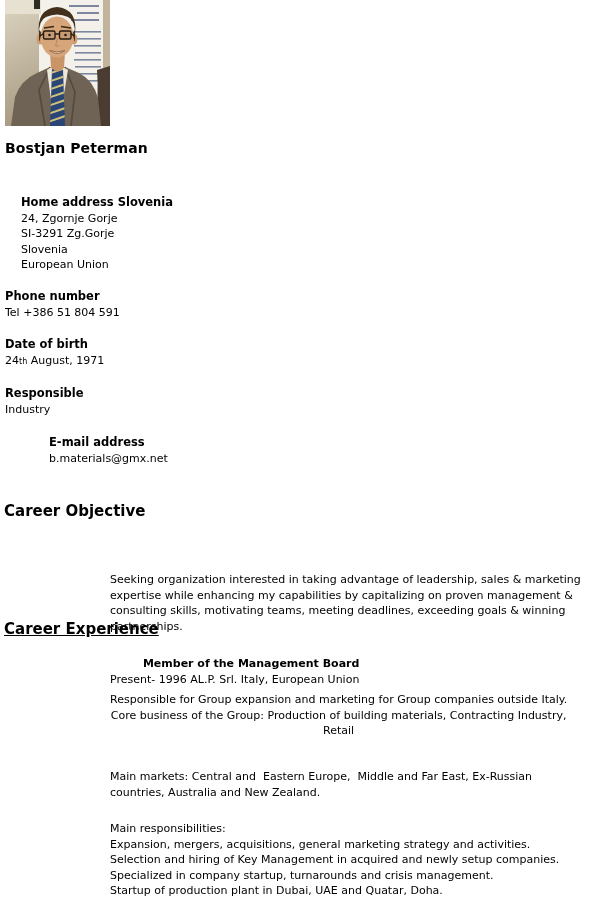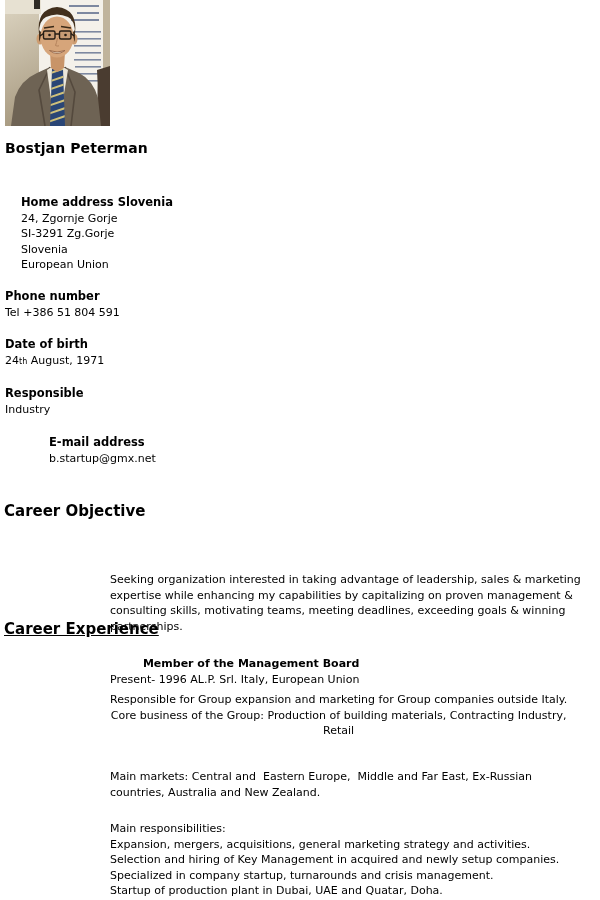--- a/index.html
+++ b/index.html
@@ -121,21 +121,21 @@
     <div class="value"><span>24</span><span class="suffix-small">th</span><span> August, 1971</span></div>
   </div>
 
   <div class="abs contact-block" style="left:5px; top:386px;">
     <div class="label">Responsible</div>
     <div class="value">Industry</div>
   </div>
 
   <div class="abs contact-block" style="left:5px; top:435px;margin-left:44px;">
     <div class="label">E-mail address</div>
-    <div class="value">b.startup@gmx.net</div>
+    <div class="value">b.materials@gmx.net</div>
   </div>
 
   <div class="abs section-heading" style="left:4px; top:501px;text-align:center;">Career Objective</div>
   <div class="abs para" style="left:110px; top:540px;margin-top:32px;">Seeking organization interested in taking advantage of leadership, sales &amp; marketing
 expertise while enhancing my capabilities by capitalizing on proven management &amp;
 consulting skills, motivating teams, meeting deadlines, exceeding goals &amp; winning
 partnerships.</div>
 
   <div class="abs section-heading" style="left:4px; top:619px;text-decoration:underline;">Career Experience</div>
 

